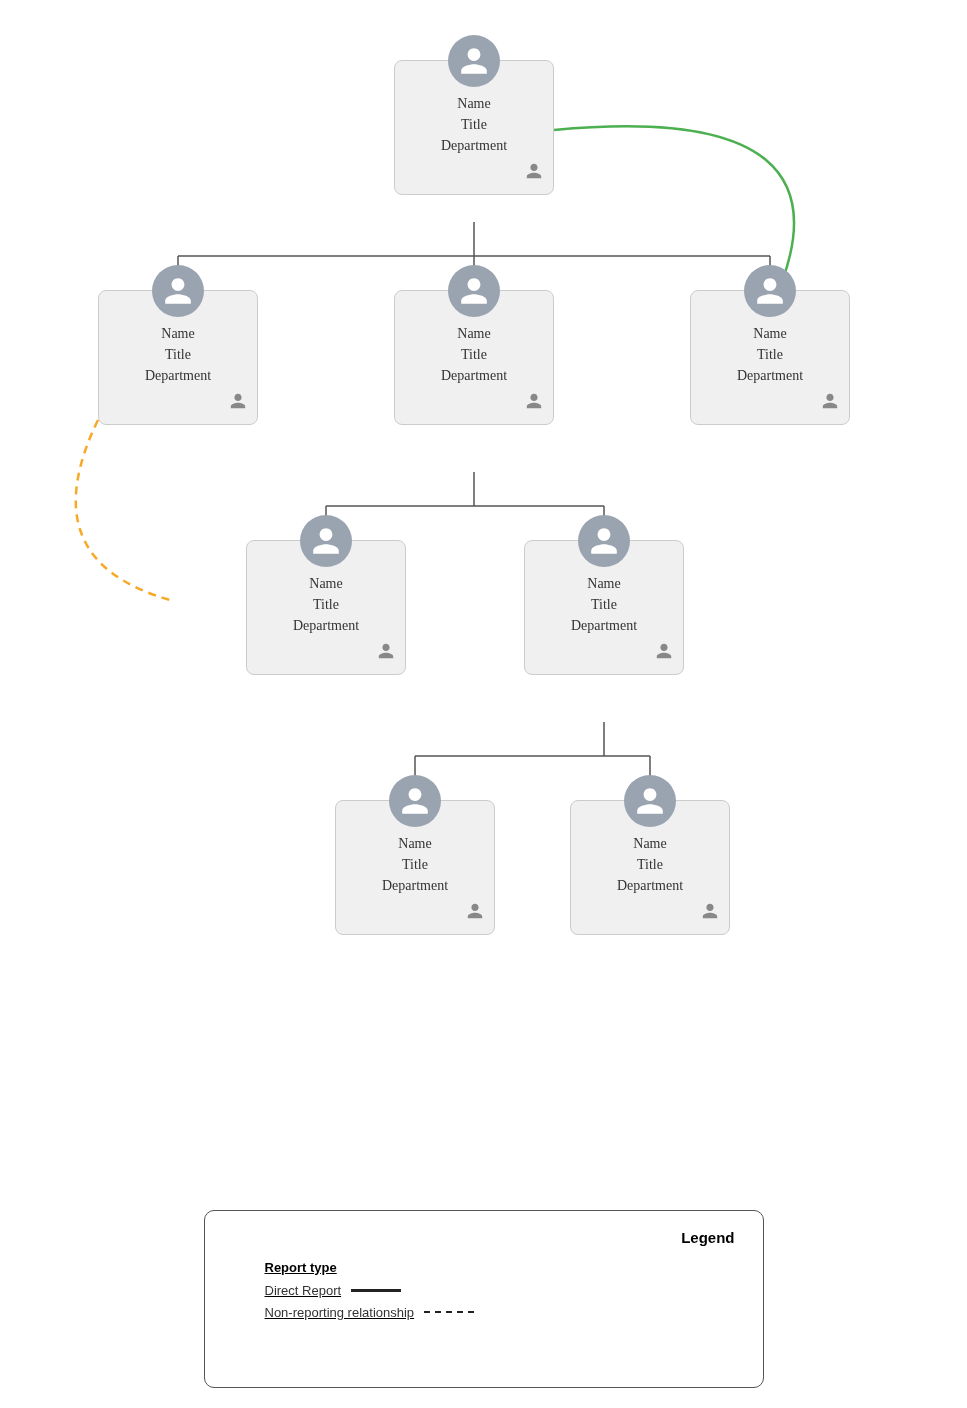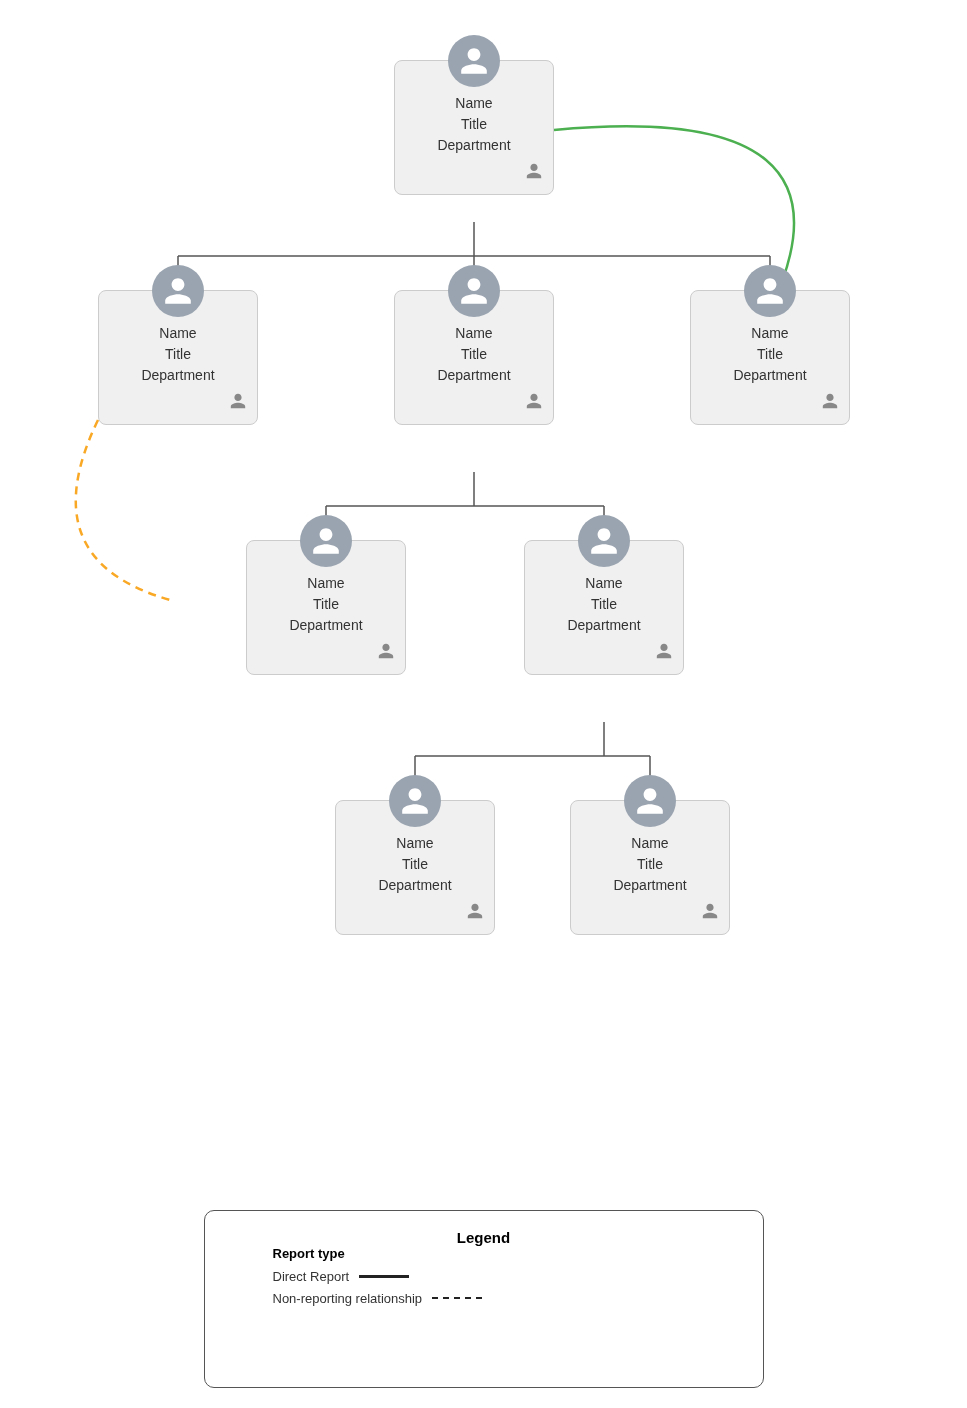--- a/index.html
+++ b/index.html
@@ -9,20 +9,21 @@
       width: 967px;
       min-height: 1408px;
       position: relative;
       overflow-x: hidden;
     }
 
     .org-chart {
       position: relative;
       width: 967px;
       height: 1200px;
+      font-family: Liberation Serif, serif;
     }
 
     
     .person-card {
       position: absolute;
       width: 160px;
       background: #f0f0f0;
       border: 1px solid #ccc;
       border-radius: 8px;
       padding: 10px;
@@ -85,23 +86,24 @@
       left: 50%;
       transform: translateX(-50%);
       width: 560px;
       border: 1.5px solid #555;
       border-radius: 10px;
       padding: 18px 28px 18px 28px;
       background: #fff;
     }
 
     .legend-title {
-      text-align: center;
+      text-align: right;
       font-weight: bold;
       font-size: 15px;
+      margin-bottom: 14px;
     }
 
     .legend-columns {
       display: flex;
       gap: 40px;
     }
 
     .legend-col h4 {
       font-weight: bold;
       font-size: 13px;
@@ -279,21 +281,21 @@
       <svg viewBox="0 0 20 20">
           <path d="M10 10c2.2 0 4-1.8 4-4S12.2 2 10 2 6 3.8 6 6s1.8 4 4 4zm0 2c-2.7 0-8 1.3-8 4v2h16v-2c0-2.7-5.3-4-8-4z"></path>
         </svg>
     </div>
   </div>
 </div>
 
 <div class="legend" style="top: 1210px;">
   <div class="legend-title">Legend</div>
   <div class="legend-columns">
-    <div class="legend-col" style="margin-left:40px;">
+    <div class="legend-col" style="margin-left:32px;text-decoration:underline;">
       <h4>Report type</h4>
       <div class="legend-row">
         <span class="legend-label">Direct Report</span>
         <div class="line-sample line-black"></div>
       </div>
       <div class="legend-row">
         <span class="legend-label">Non-reporting relationship</span>
         <div class="line-sample line-dashed"></div>
       </div>
     </div>

